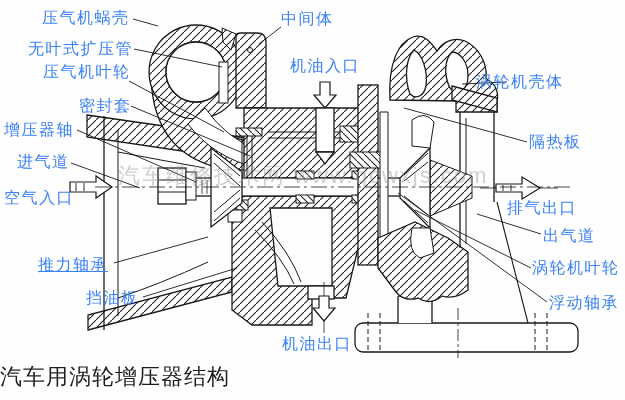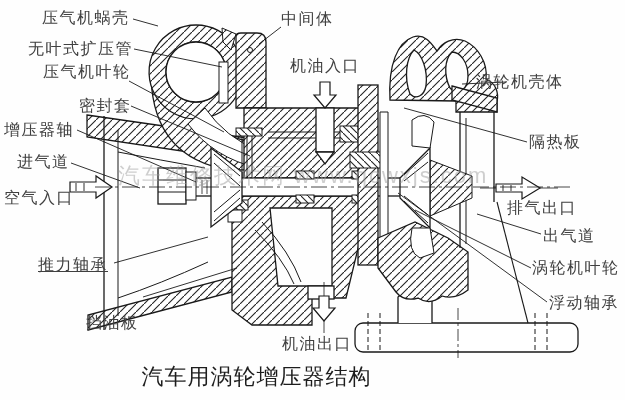--- a/index.html
+++ b/index.html
@@ -1,20 +1,20 @@
 <!DOCTYPE html>
 <html><head>
 <meta charset="utf-8">
 <style>
   html,body{margin:0;padding:0;background:#fff;}
   .stage{position:relative;width:625px;height:400px;background:#fefefe;overflow:hidden;
          font-family:"Liberation Sans", sans-serif;}
-  .lbl{position:absolute;font-size:16px;letter-spacing:1.5px;color:#404040;
+  .lbl{position:absolute;font-size:16px;letter-spacing:1.5px;color:#3b82f6;
        white-space:nowrap;line-height:1.1;z-index:3;}
-  .caption{position:absolute;left:0;top:362px;width:513px;text-align:center;
+  .caption{position:absolute;left:0;top:362px;width:513px;text-align:left;
        font-size:22px;letter-spacing:1px;color:#1d1d1d;z-index:3;}
   .watermark{position:absolute;left:118px;top:161px;font-size:22px;letter-spacing:2px;
        color:#9f9f9f;opacity:0.50;white-space:nowrap;z-index:2;}
   svg{position:absolute;left:0;top:0;z-index:1;}
 </style>
 </head>
 <body>
 
 <div class="stage">
 
@@ -173,21 +173,21 @@
   <div class="watermark">汽车维修技术网 www.qcwxjs.com</div>
 
   <div class="lbl" style="left:42px;top:9px;">压气机蜗壳</div>
   <div class="lbl" style="left:28px;top:40px;">无叶式扩压管</div>
   <div class="lbl" style="left:43px;top:63px;">压气机叶轮</div>
   <div class="lbl" style="left:79px;top:97px;">密封套</div>
   <div class="lbl" style="left:4px;top:121px;">增压器轴</div>
   <div class="lbl" style="left:17px;top:153px;">进气道</div>
   <div class="lbl" style="left:4px;top:189px;">空气入口</div>
   <div class="lbl" style="left:38px;top:256px;text-decoration:underline;">推力轴承</div>
-  <div class="lbl" style="left:86px;top:289px;margin-top:25px;">挡油板</div>
+  <div class="lbl" style="left:86px;top:289px;">挡油板</div>
   <div class="lbl" style="left:281px;top:10px;">中间体</div>
   <div class="lbl" style="left:290px;top:57px;">机油入口</div>
   <div class="lbl" style="left:476px;top:73px;">涡轮机壳体</div>
   <div class="lbl" style="left:529px;top:133px;">隔热板</div>
   <div class="lbl" style="left:507px;top:199px;">排气出口</div>
   <div class="lbl" style="left:543px;top:227px;">出气道</div>
   <div class="lbl" style="left:532px;top:259px;">涡轮机叶轮</div>
   <div class="lbl" style="left:282px;top:335px;">机油出口</div>
   <div class="lbl" style="left:549px;top:294px;">浮动轴承</div>
 

